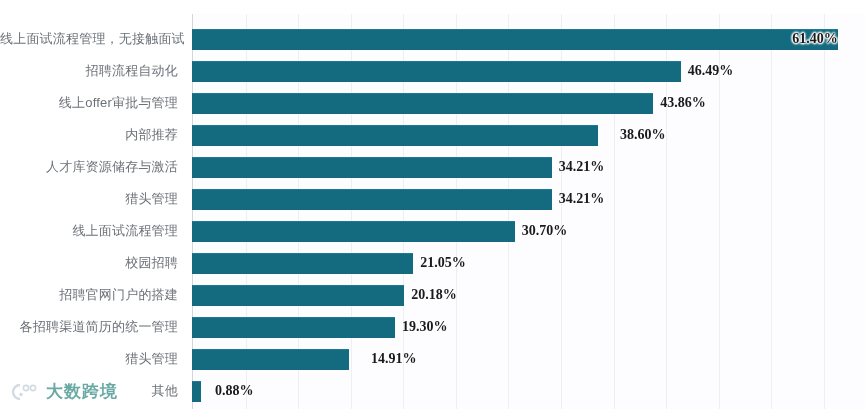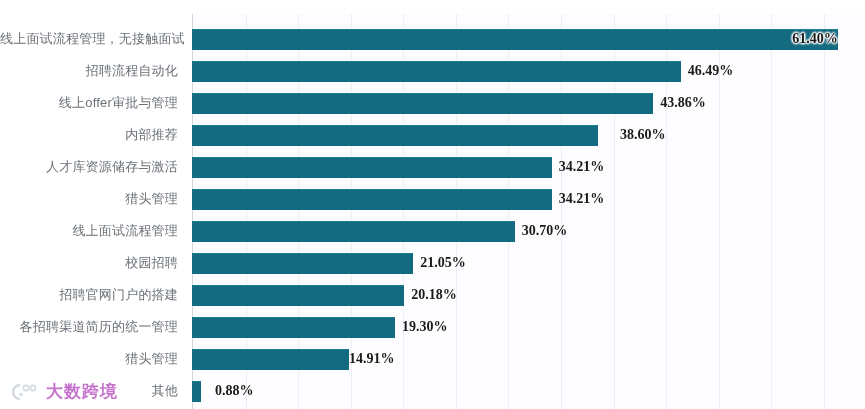--- a/index.html
+++ b/index.html
@@ -113,21 +113,21 @@
   }
   .wm-mark {
     width: 30px;
     height: 20px;
     position: relative;
     color: #9fb0bc;
   }
   .wm-text {
     font-size: 17px;
     font-weight: bold;
-    color: #a21caf;
+    color: #0f766e;
     letter-spacing: 1px;
     font-family: "DejaVu Sans", sans-serif;
   }
 </style>
 </head>
 <body>
 
 <div id="chart-root">
 
   <div class="plot-area">
@@ -215,21 +215,21 @@
         <div class="cat-label">各招聘渠道简历的统一管理</div>
         <div class="bar-wrap">
           <div class="bar" style="width: 202.952px; background: rgb(20, 107, 128);"></div>
           <div class="val-label outside" style="left: 202.952px;">19.30%</div>
         </div>
       </div>
       <div class="row">
         <div class="cat-label">猎头管理</div>
         <div class="bar-wrap">
           <div class="bar" style="width: 156.788px; background: rgb(20, 107, 128);"></div>
-          <div class="val-label outside" style="left: 150px;">14.91%</div>
+          <div class="val-label outside" style="left: 172px;">14.91%</div>
         </div>
       </div>
       <div class="row">
         <div class="cat-label">其他</div>
         <div class="bar-wrap">
           <div class="bar" style="width: 9.25375px; background: rgb(20, 107, 128);"></div>
           <div class="val-label outside" style="left: 16px;">0.88%</div>
         </div>
       </div>
     </div>

